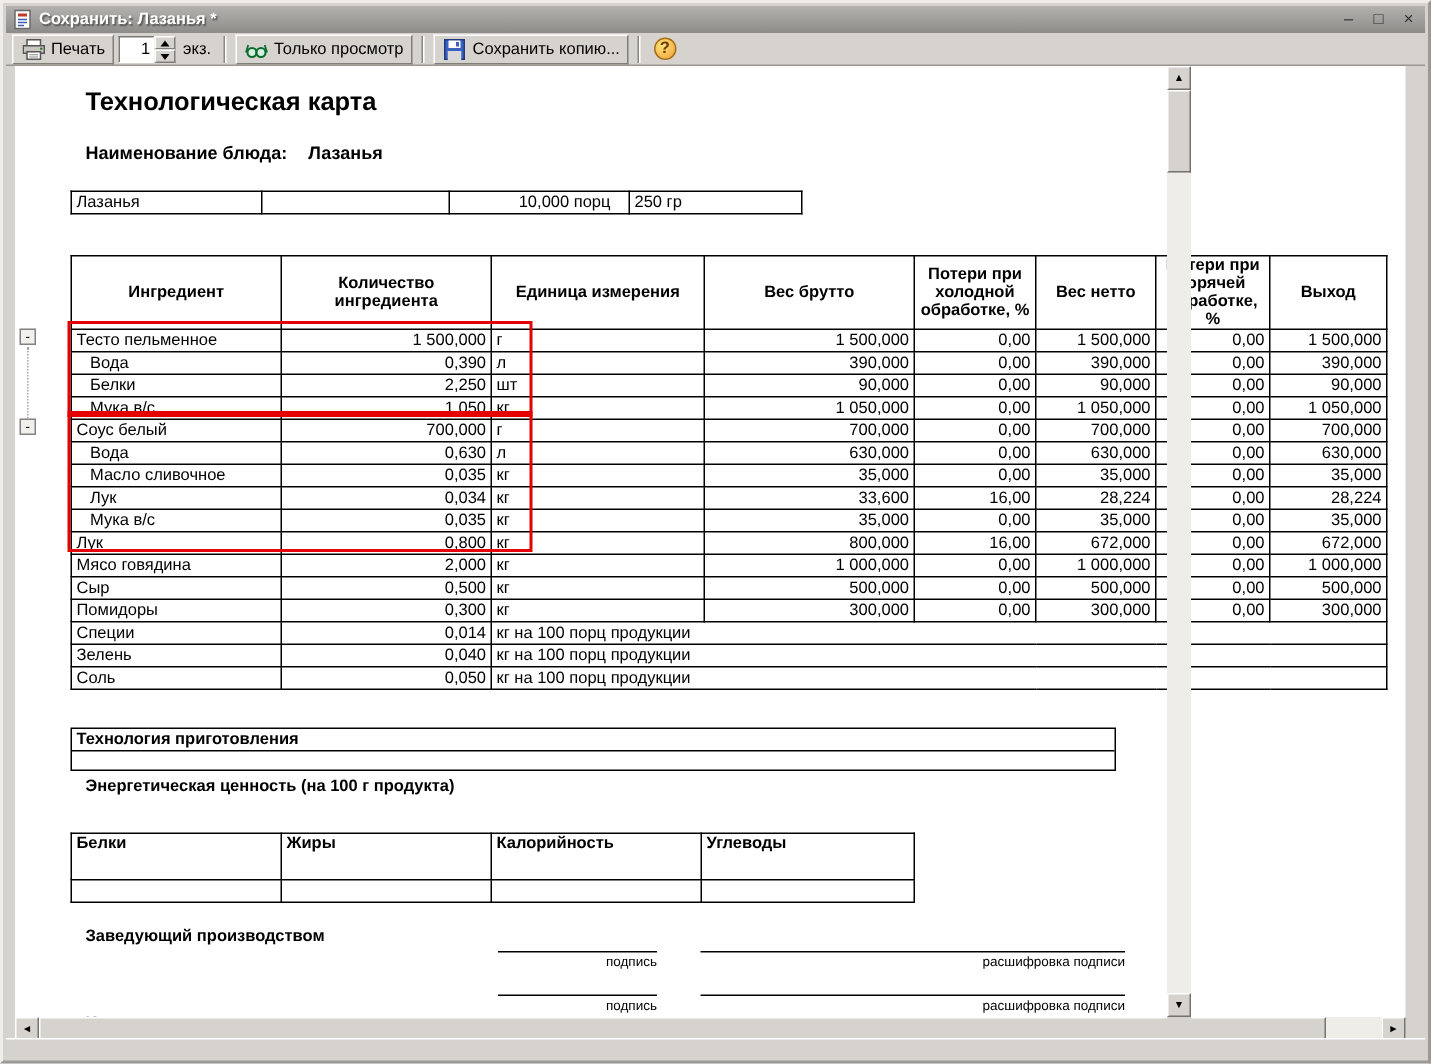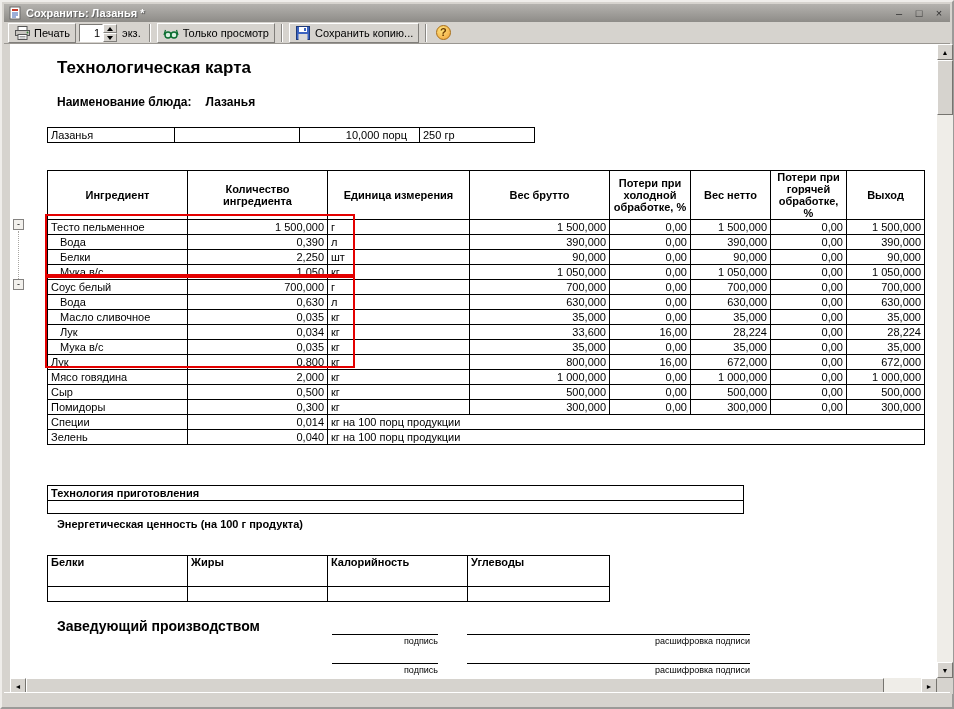--- a/index.html
+++ b/index.html
@@ -37,21 +37,21 @@
   .sb::after { content:''; position:absolute; left:3px; border-left:3px solid transparent; border-right:3px solid transparent; }
   .sb.up::after { top:2px; border-bottom:4px solid #000; }
   .sb.dn::after { top:2px; border-top:4px solid #000; }
   .helpbtn { width:20px; height:20px; border:none; background:transparent; display:flex;
     align-items:center; justify-content:center; cursor:default; }
   .helpcircle { width:15px; height:15px; border-radius:50%;
     background:radial-gradient(circle at 35% 30%, #ffe27a, #f0a23c); border:1px solid #a96e14;
     color:#6b3c00; font-size:11px; font-weight:bold; line-height:13px; text-align:center; }
 
   
-  .docview { position:absolute; top:42px; left:8px; width:943px; height:650px; }
+  .docview { position:absolute; top:42px; left:8px; width:784px; height:650px; }
   .canvas { position:absolute; top:0; left:0; width:927px; height:634px; background:#ffffff; overflow:hidden; }
 
   .doc-title { position:absolute; left:47px; top:14px; font-size:17px; font-weight:bold; color:#000; }
   .dish-line { position:absolute; left:47px; top:51px; font-size:12px; font-weight:bold; }
   .dish-line .dish-name { margin-left:14px; }
 
   table { border-collapse:collapse; table-layout:fixed; }
   td { border:1px solid #000; font-size:11px; line-height:13px; height:15px; padding:0 3px;
     overflow:hidden; white-space:nowrap; color:#000; }
   .num { text-align:right; }
@@ -77,21 +77,21 @@
 
   .tech { position:absolute; left:37px; top:441px; width:697px; border:1px solid #000; background:#fff; }
   .tech .lbl { height:15px; border-bottom:1px solid #000; font-weight:bold; font-size:11px;
     line-height:14px; padding:0 3px; }
   .tech .empty { height:12px; }
 
   .energy-title { position:absolute; left:47px; top:474px; font-size:11px; font-weight:bold; }
   .energy-wrap { position:absolute; left:37px; top:511px; }
   #energy-table { width:562px; }
 
-  .sig-role { position:absolute; left:47px; font-size:14px; font-weight:bold; }
+  .sig-role { position:absolute; left:47px; font-size:11px; font-weight:bold; }
   .sig-line { position:absolute; height:0; border-bottom:1px solid #000; }
   .sig-cap { position:absolute; font-size:9px; text-align:right; color:#000; }
 
   
   .vscroll { position:absolute; right:0; top:0; width:16px; height:634px; background:#efede8; }
   .hscroll { position:absolute; left:0; top:634px; width:927px; height:16px; background:#efede8; }
   .corner  { position:absolute; right:0; top:634px; width:16px; height:16px; background:#d6d3ce; }
   .sarr { position:absolute; width:16px; height:16px; background:#d6d3ce; border:1px solid;
     border-color:#ffffff #76746f #76746f #ffffff; display:flex; align-items:center;
     justify-content:center; font-size:7px; color:#000; cursor:default; }
@@ -364,20 +364,25 @@
               <tr>
                 <td>Специи</td>
                 <td class="num">0,014</td>
                 <td colspan="6">кг на 100 порц продукции</td>
               </tr>
               <tr>
                 <td>Зелень</td>
                 <td class="num">0,040</td>
                 <td colspan="6">кг на 100 порц продукции</td>
               </tr>
+              <tr>
+                <td>Соль</td>
+                <td class="num">0,050</td>
+                <td colspan="6">кг на 100 порц продукции</td>
+              </tr>
             </tbody>
           </table>
       <div class="hl" style="top: 44px; height: 64px; border-color: rgb(228, 0, 0);"></div>
           <div class="hl" style="top: 104px; height: 94px; border-color: rgb(228, 0, 0);"></div>
         </div>
 
       <div class="grp grp1">-</div>
       <div class="grp grp2">-</div>
       <div class="treeline"></div>
 

